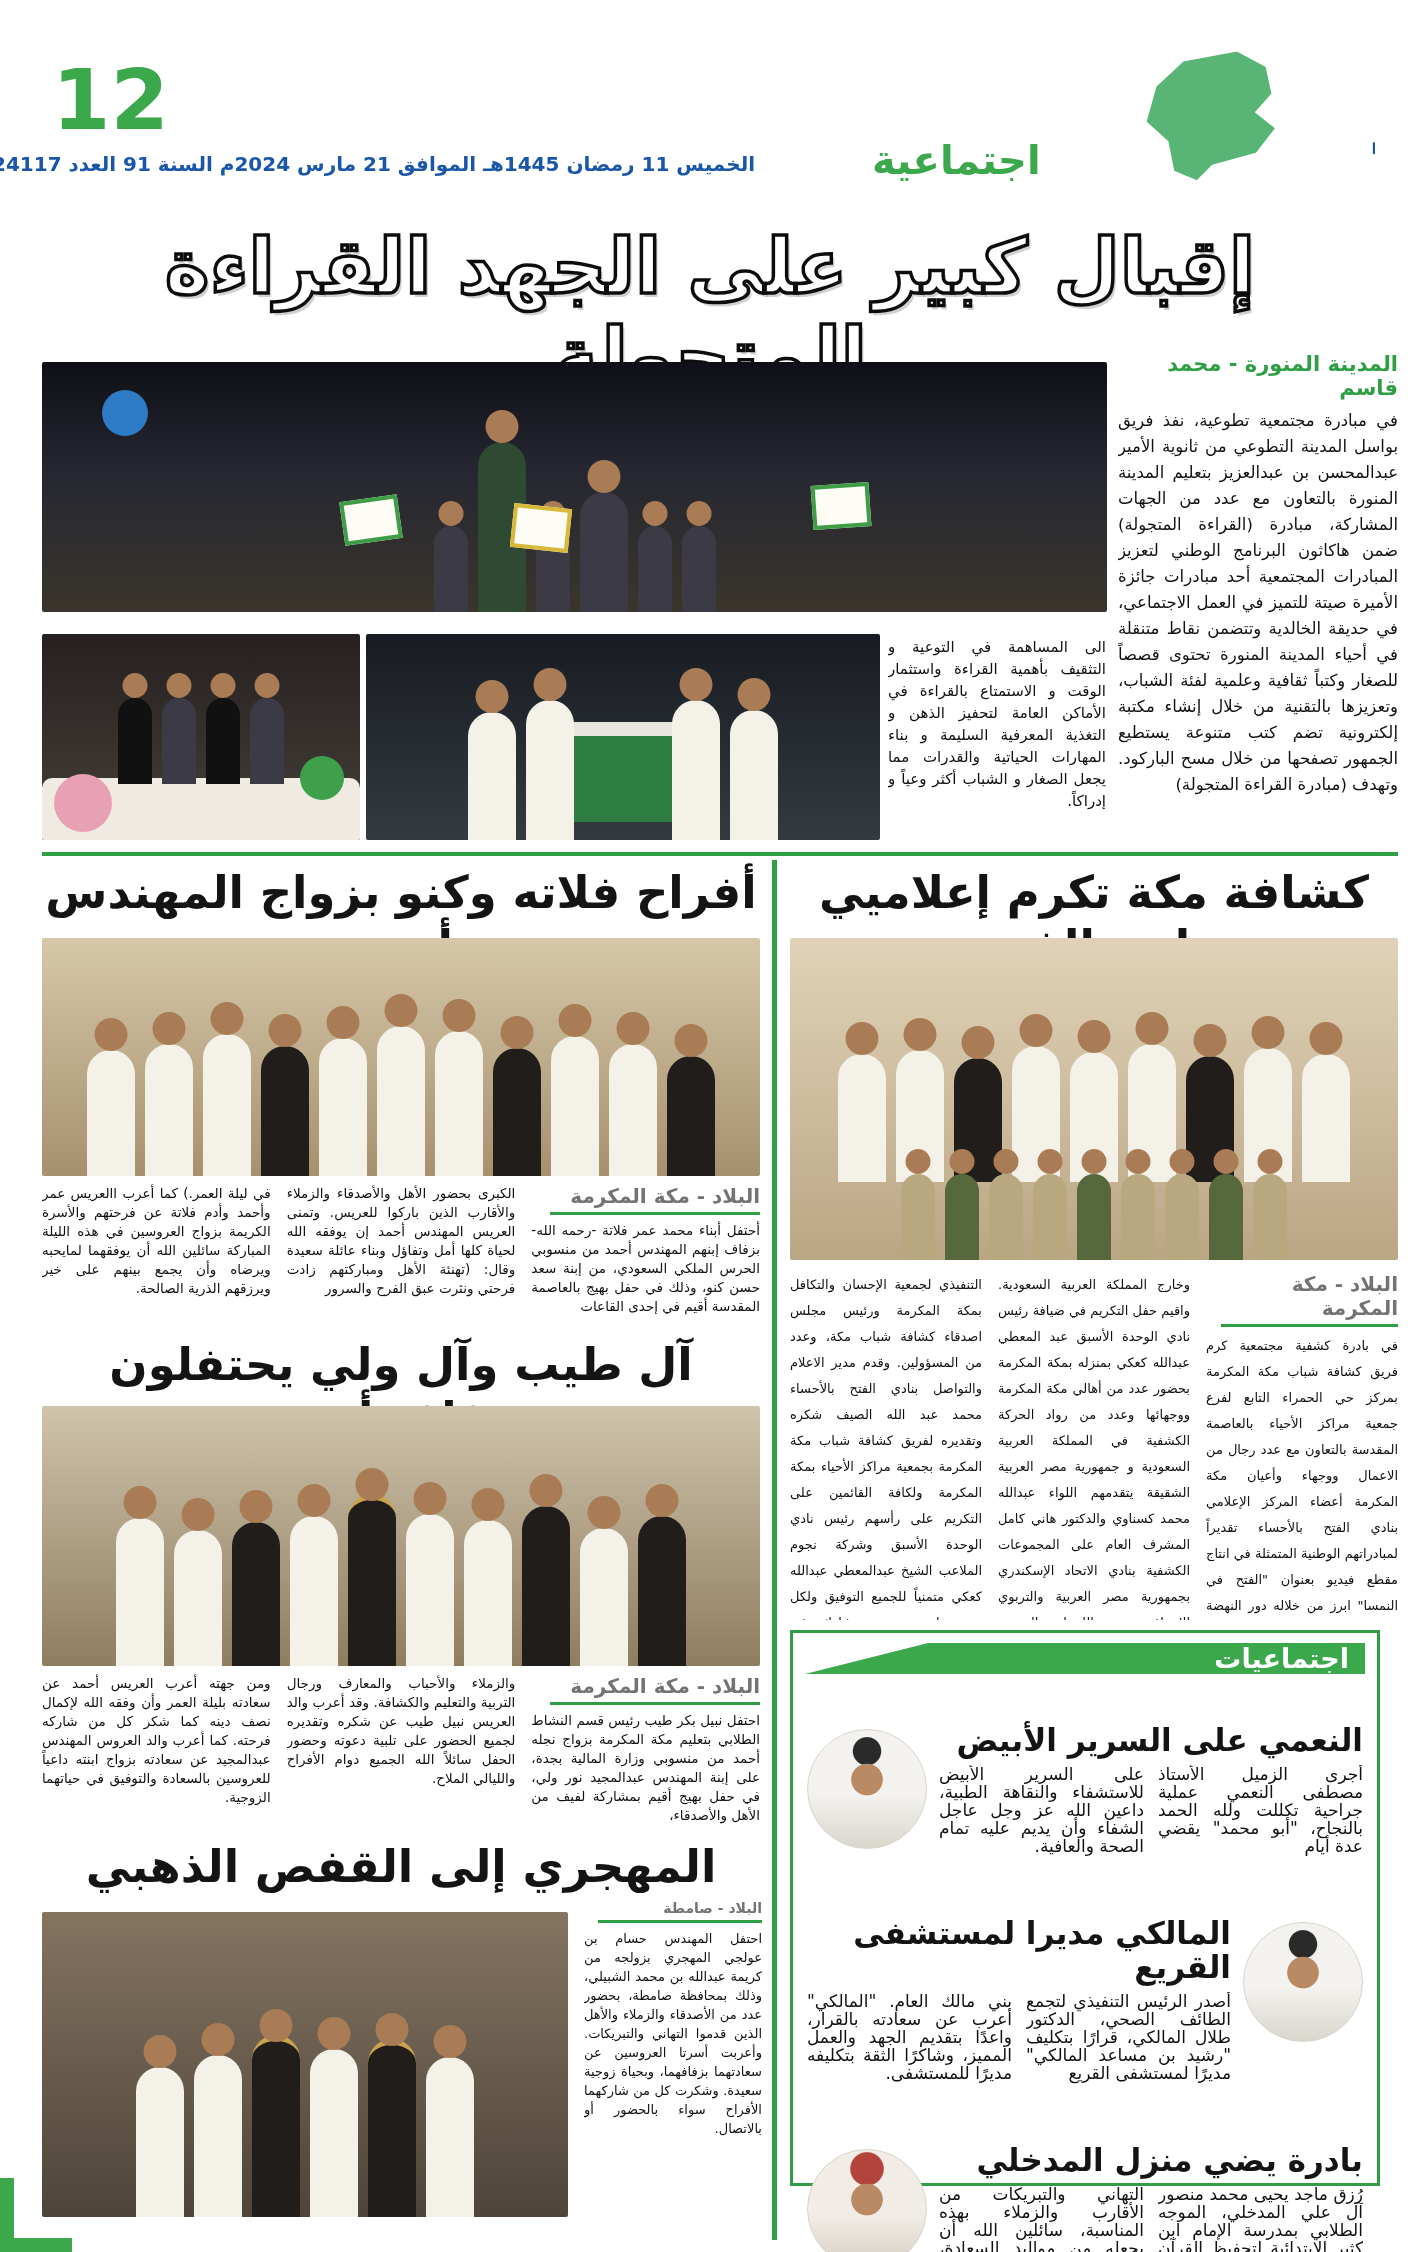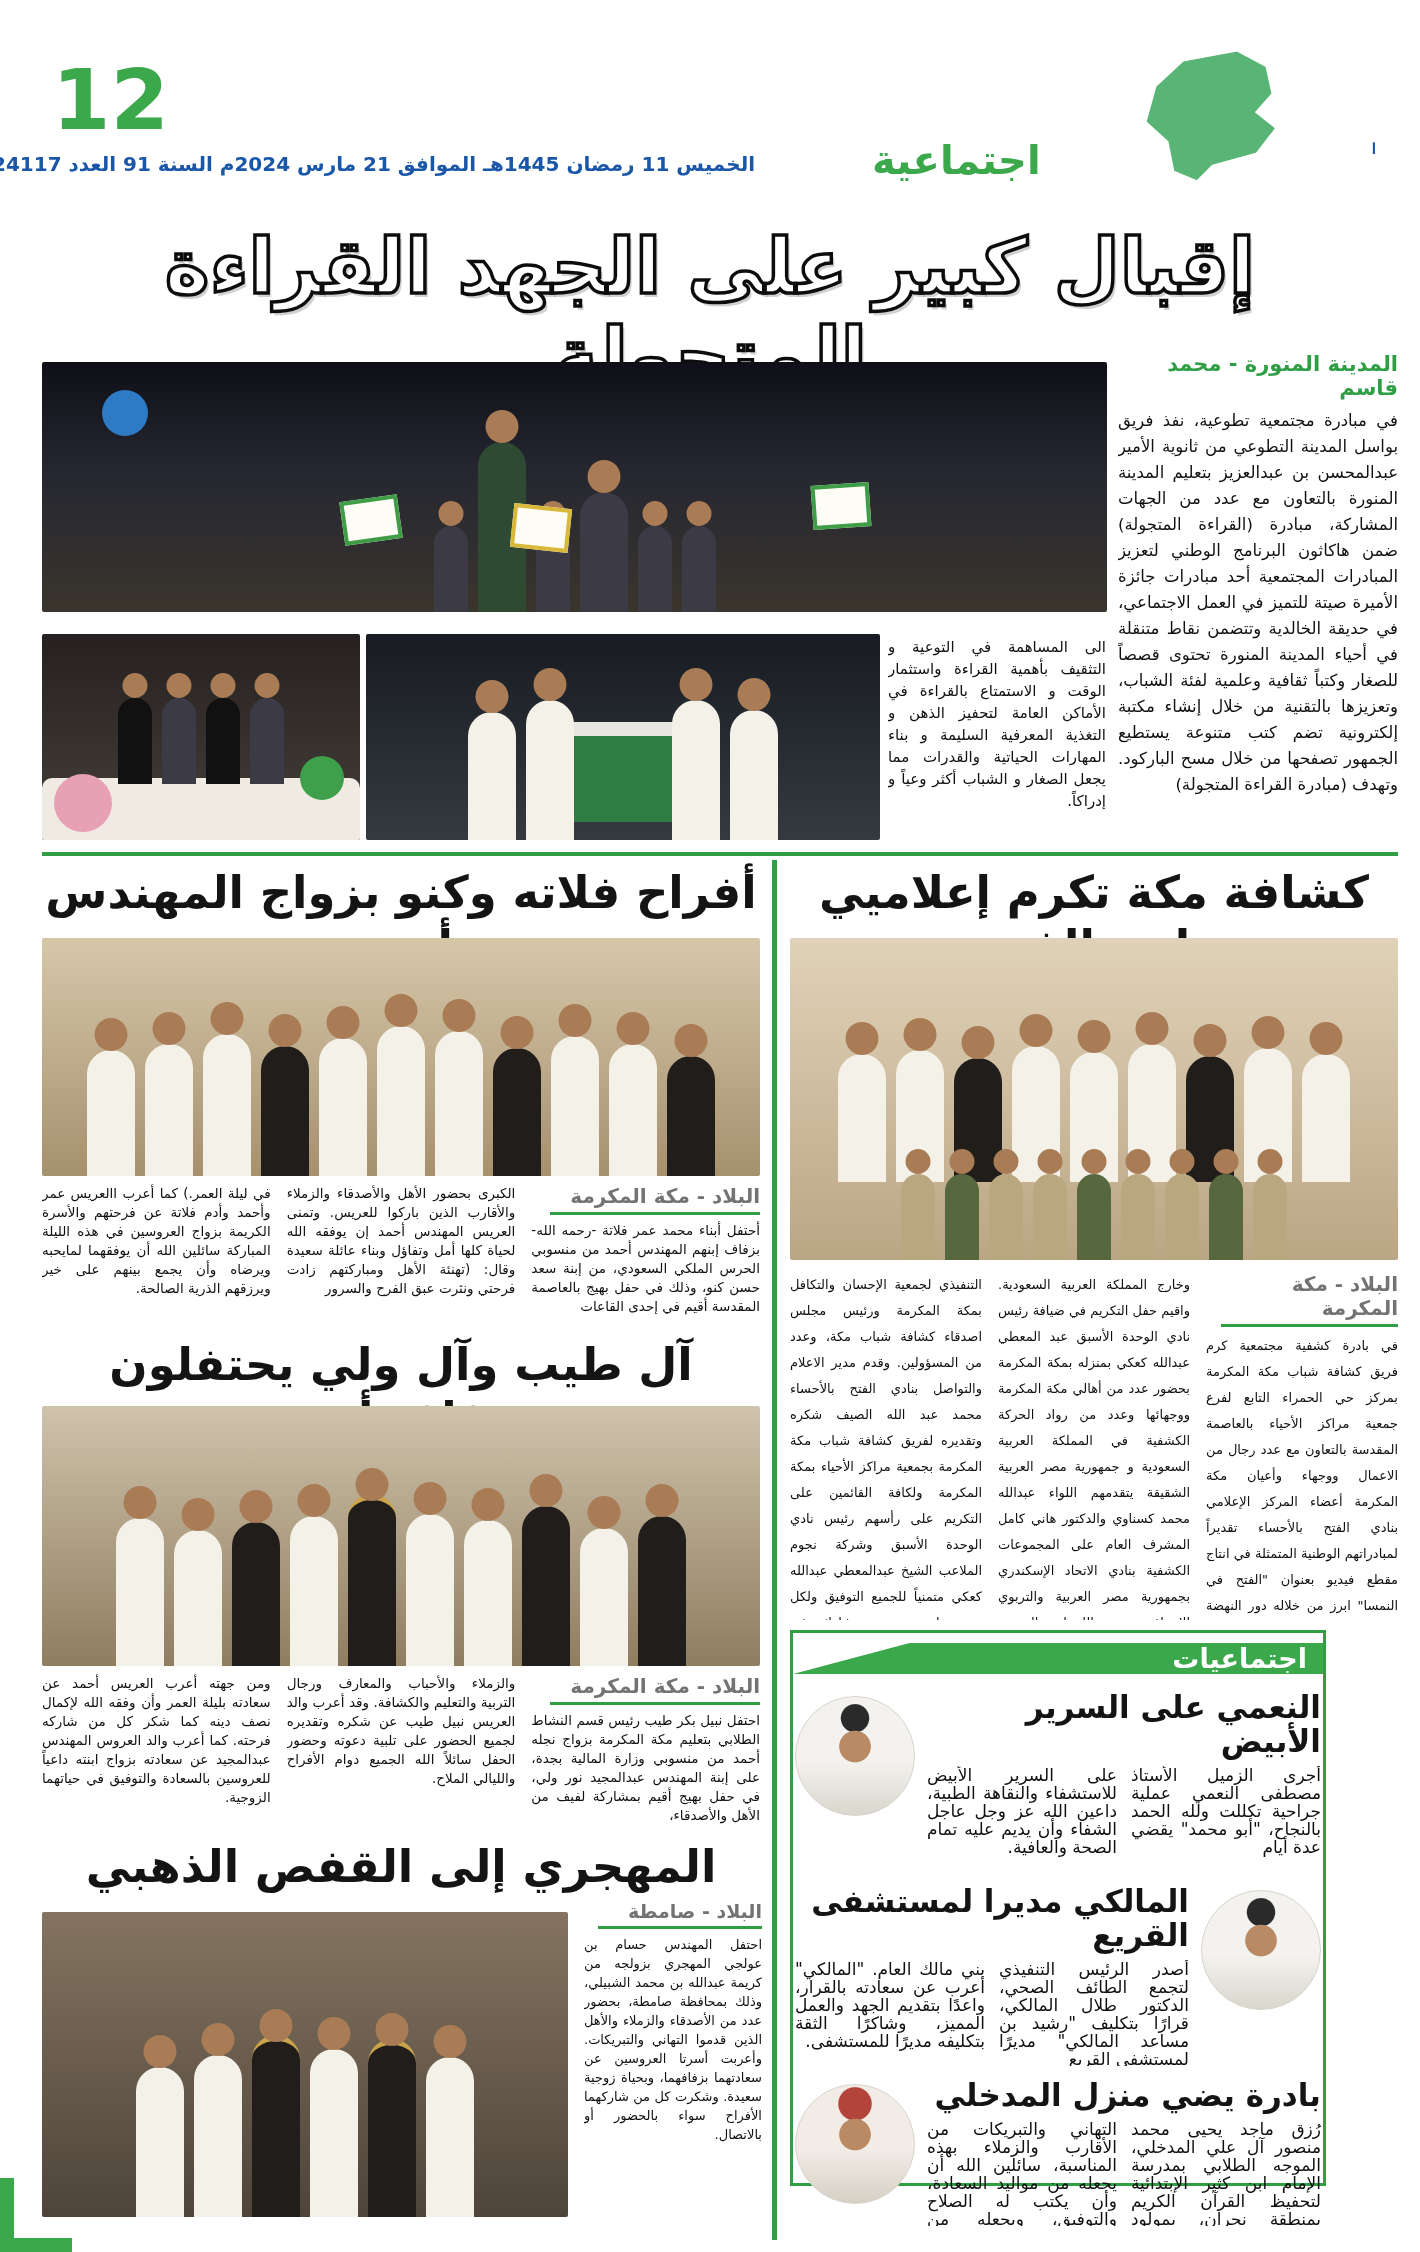--- a/index.html
+++ b/index.html
@@ -69,22 +69,22 @@
   .row-scout .bt{font-size:13px;line-height:26px;}
   .col-samtah{position:absolute;left:584px;top:1900px;width:178px;height:330px;overflow:hidden;}
   .col-samtah .bt{font-size:13px;line-height:19px;}
 
   .h-fal{left:42px;top:866px;width:718px;}
   .h-tay{left:42px;top:1338px;width:718px;}
   .h-mah{left:42px;top:1840px;width:718px;}
   .h-scout{left:790px;top:866px;width:608px;}
 
   
-  .socials{position:absolute;left:790px;top:1630px;width:536px;height:556px;border:3px solid #2f9e45;
-    box-sizing:border-box;background:#fff;padding:10px 0;display:flex;flex-direction:column;}
+  .socials{position:absolute;left:790px;top:1630px;width:590px;height:556px;border:3px solid #2f9e45;
+    box-sizing:border-box;background:#fff;padding:10px 12px;display:flex;flex-direction:column;gap:33px;}
   .soc-banner{height:44px;background:#3aa84b;clip-path:polygon(22% 0,100% 0,100% 100%,0 100%);
     display:flex;align-items:center;justify-content:flex-start;padding:0 16px;box-sizing:border-box;margin-bottom:10px;}
   .soc-banner span{color:#fff;font-weight:900;font-size:27px;}
   .soc-item{display:flex;gap:12px;align-items:flex-start;flex:1 1 0;padding:6px 2px;justify-content:flex-end;}
   .soc-text{flex:1 1 auto;min-width:0;}
   .soc-text h3{margin:0 0 8px 0;font-size:31px;font-weight:900;color:#141414;text-align:right;line-height:1.1;}
   .cols2{display:flex;gap:14px;}
   .cols2 p{flex:1 1 0;font-size:17px;line-height:18px;height:106px;}
   .headshot{flex:0 0 auto;width:118px;height:118px;border-radius:50%;margin-top:6px;
     background:radial-gradient(circle at 50% 42%,#b98a63 17%,rgba(0,0,0,0) 18%),
@@ -223,21 +223,21 @@
     <div class="crowd">
       <div class="pr" style="height:160px;"></div>
         <div class="pr k" style="height:172px;border-top:6px solid #c9a44c;"></div>
       <div class="pr" style="height:168px;"></div>
         <div class="pr k" style="height:176px;border-top:6px solid #c9a44c;"></div>
       <div class="pr" style="height:162px;"></div>
         <div class="pr" style="height:150px;"></div>
     </div>
   </div>
   <div class="col-samtah">
-    <span class="byline" style="font-size:19px;">البلاد - صامطة</span>
+    <span class="byline" style="font-size:14px;">البلاد - صامطة</span>
     <p class="bt">احتفل المهندس حسام بن عولجي المهجري بزولجه من كريمة عبدالله بن محمد الشبيلي، وذلك بمحافظة صامطة، بحضور عدد من الأصدقاء والزملاء والأهل الذين قدموا التهاني والتبريكات. وأعربت أسرتا العروسين عن سعادتهما بزفافهما، وبحياة زوجية سعيدة. وشكرت كل من شاركهما الأفراح سواء بالحضور أو بالاتصال.</p>
   </div>
 
   <h2 class="subhead h-scout">كشافة مكة تكرم إعلاميي نادي الفتح</h2>
   <div class="ph photo-scout">
     <div class="crowd" style="bottom:78px;">
       <div class="pr" style="height:128px;"></div>
         <div class="pr" style="height:134px;"></div>
         <div class="pr k" style="height:126px;"></div>
       <div class="pr" style="height:138px;"></div>

